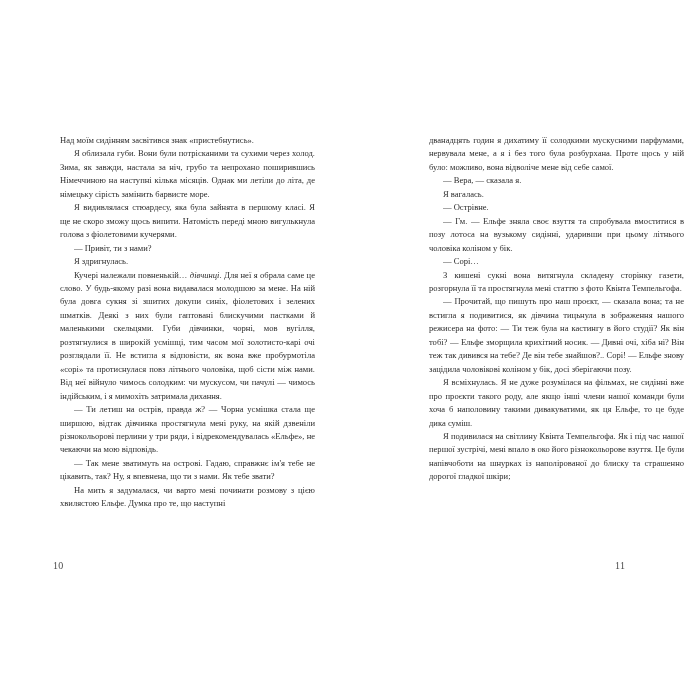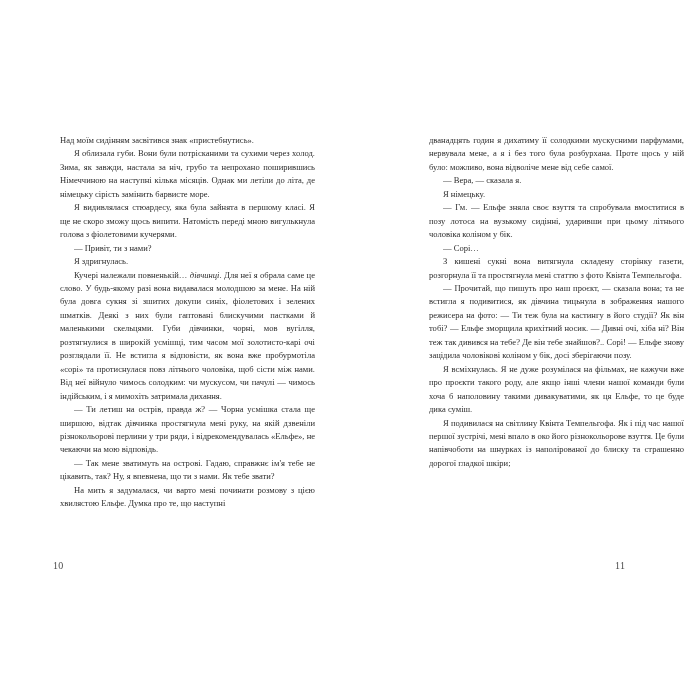--- a/index.html
+++ b/index.html
@@ -93,24 +93,25 @@
       <p>— Так мене зватимуть на острові. Гадаю, справжнє ім'я тебе не цікавить, так? Ну, я впевнена, що ти з нами. Як тебе звати?</p>
       <p>На мить я задумалася, чи варто мені починати розмову з цією хвилястою Ельфе. Думка про те, що наступні</p>
     </div>
     <div class="page-number">10</div>
   </div>
 
   <div class="book-page page-right">
     <div class="page-textblock">
       <p class="no-indent">дванадцять годин я дихатиму її солодкими мускусними парфумами, нервувала мене, а я і без того була розбурхана. Проте щось у ній було: можливо, вона відволіче мене від себе самої.</p>
       <p>— Вера, — сказала я.</p>
-      <p>Я німецьку.</p>
+      <p>Я вагалась.</p>
+      <p>— Острівне.</p>
       <p>— Гм. — Ельфе зняла своє взуття та спробувала вмоститися в позу лотоса на вузькому сидінні, ударивши при цьому літнього чоловіка коліном у бік.</p>
       <p>— Сорі…</p>
       <p>З кишені сукні вона витягнула складену сторінку газети, розгорнула її та простягнула мені статтю з фото Квінта Темпельгофа.</p>
       <p>— Прочитай, що пишуть про наш проєкт, — сказала вона; та не встигла я подивитися, як дівчина тицьнула в зображення нашого режисера на фото: — Ти теж була на кастингу в його студії? Як він тобі? — Ельфе зморщила крихітний носик. — Дивні очі, хіба ні? Він теж так дивився на тебе? Де він тебе знайшов?.. Сорі! — Ельфе знову зацідила чоловікові коліном у бік, досі зберігаючи позу.</p>
-      <p>Я всміхнулась. Я не дуже розумілася на фільмах, не кажучи вже про проєкти такого роду, але якщо інші члени нашої команди були хоча б наполовину такими дивакуватими, як ця Ельфе, то це буде дика суміш.</p>
+      <p>Я всміхнулась. Я не дуже розумілася на фільмах, не сидінні вже про проєкти такого роду, але якщо інші члени нашої команди були хоча б наполовину такими дивакуватими, як ця Ельфе, то це буде дика суміш.</p>
       <p>Я подивилася на світлину Квінта Темпельгофа. Як і під час нашої першої зустрічі, мені впало в око його різнокольорове взуття. Це були напівчоботи на шнурках із наполірованої до блиску та страшенно дорогої гладкої шкіри;</p>
     </div>
     <div class="page-number">11</div>
   </div>
 
 </div>
 
 </body></html>

